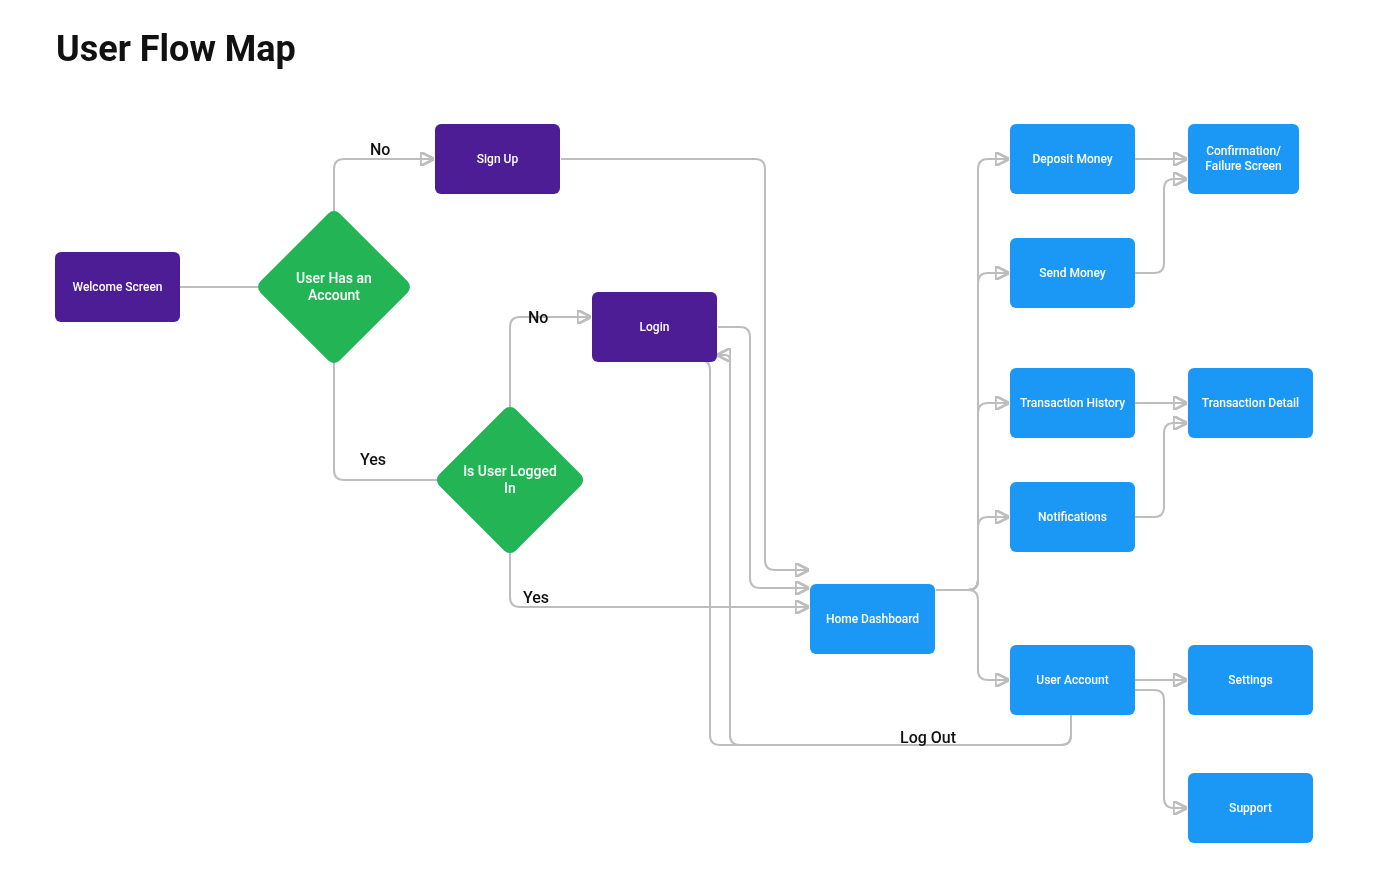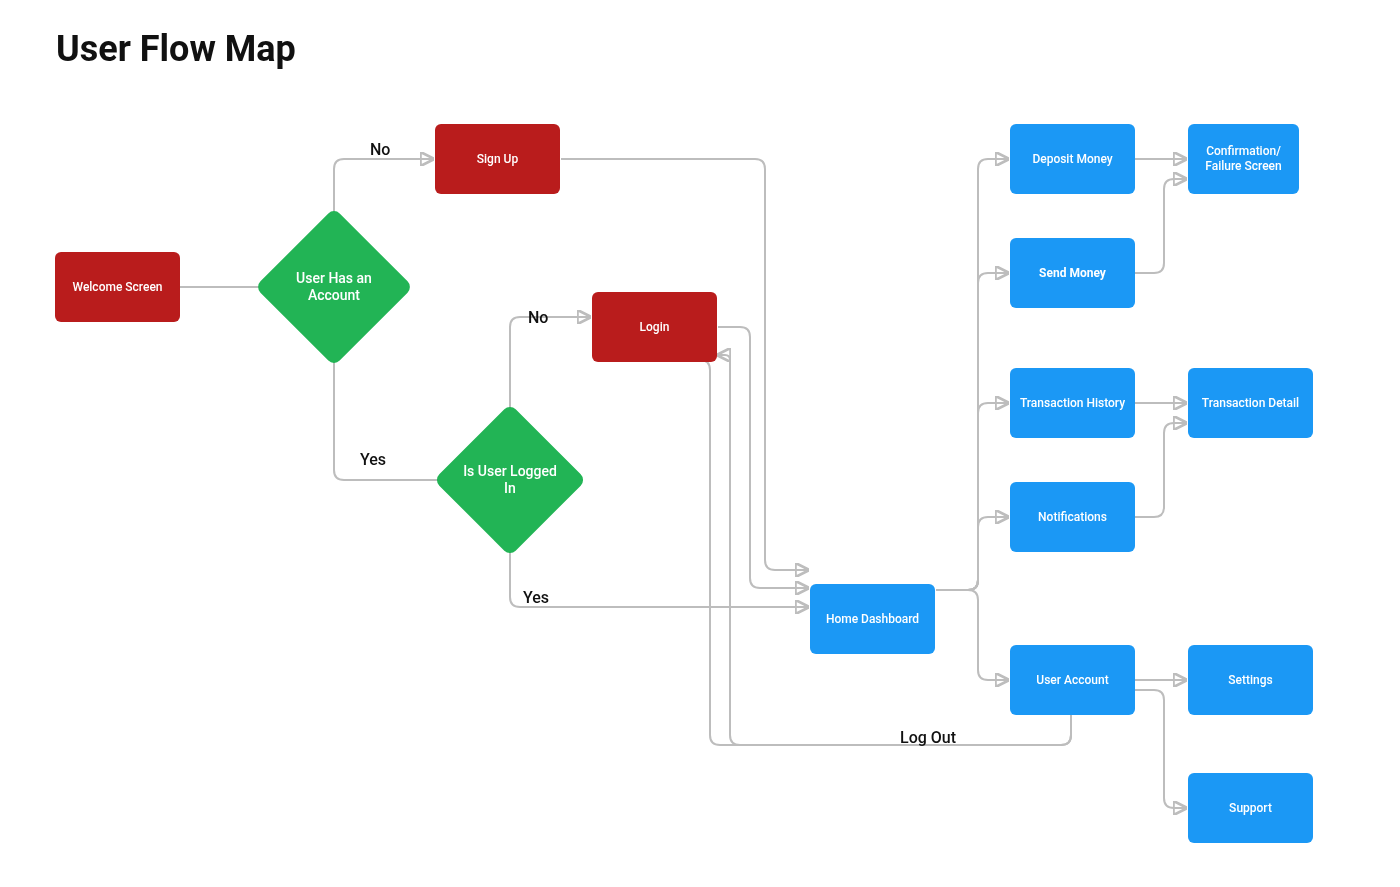--- a/index.html
+++ b/index.html
@@ -25,21 +25,21 @@
     align-items: center;
     justify-content: center;
     text-align: center;
     color: #fff;
     font-size: 12px;
     font-weight: 500;
     border-radius: 6px;
     padding: 6px;
     line-height: 1.25;
   }
-  .purple { background: #b91c1c; }
+  .purple { background: #4c1d95; }
   .blue   { background: #1b98f5; }
   .diamond {
     position: absolute;
     display: flex;
     align-items: center;
     justify-content: center;
   }
   .diamond .shape {
     position: absolute;
     inset: 0;
@@ -140,21 +140,21 @@
   <div class="shape"></div>
   <div class="lbl">Is User Logged In</div>
 </div>
 
 <div class="node purple" style="left:592px; top:292px; width:125px; height:70px;">Login</div>
 
 <div class="node blue" style="left:810px; top:562px; width:125px; height:70px;margin-top:22px;">Home Dashboard</div>
 
 <div class="node blue" style="left:1010px; top:124px; width:125px; height:70px;">Deposit Money</div>
 
-<div class="node blue" style="left:1010px; top:238px; width:125px; height:70px;font-weight:bold;">Send Money</div>
+<div class="node blue" style="left:1010px; top:238px; width:125px; height:70px;">Send Money</div>
 
 <div class="node blue" style="left:1010px; top:368px; width:125px; height:70px;">Transaction History</div>
 
 <div class="node blue" style="left:1010px; top:482px; width:125px; height:70px;">Notifications</div>
 
 <div class="node blue" style="left:1010px; top:645px; width:125px; height:70px;">User Account</div>
 
 <div class="node blue" style="left:1188px; top:124px; width:111px; height:70px;">Confirmation/ Failure Screen</div>
 
 <div class="node blue" style="left:1188px; top:368px; width:125px; height:70px;">Transaction Detail</div>

